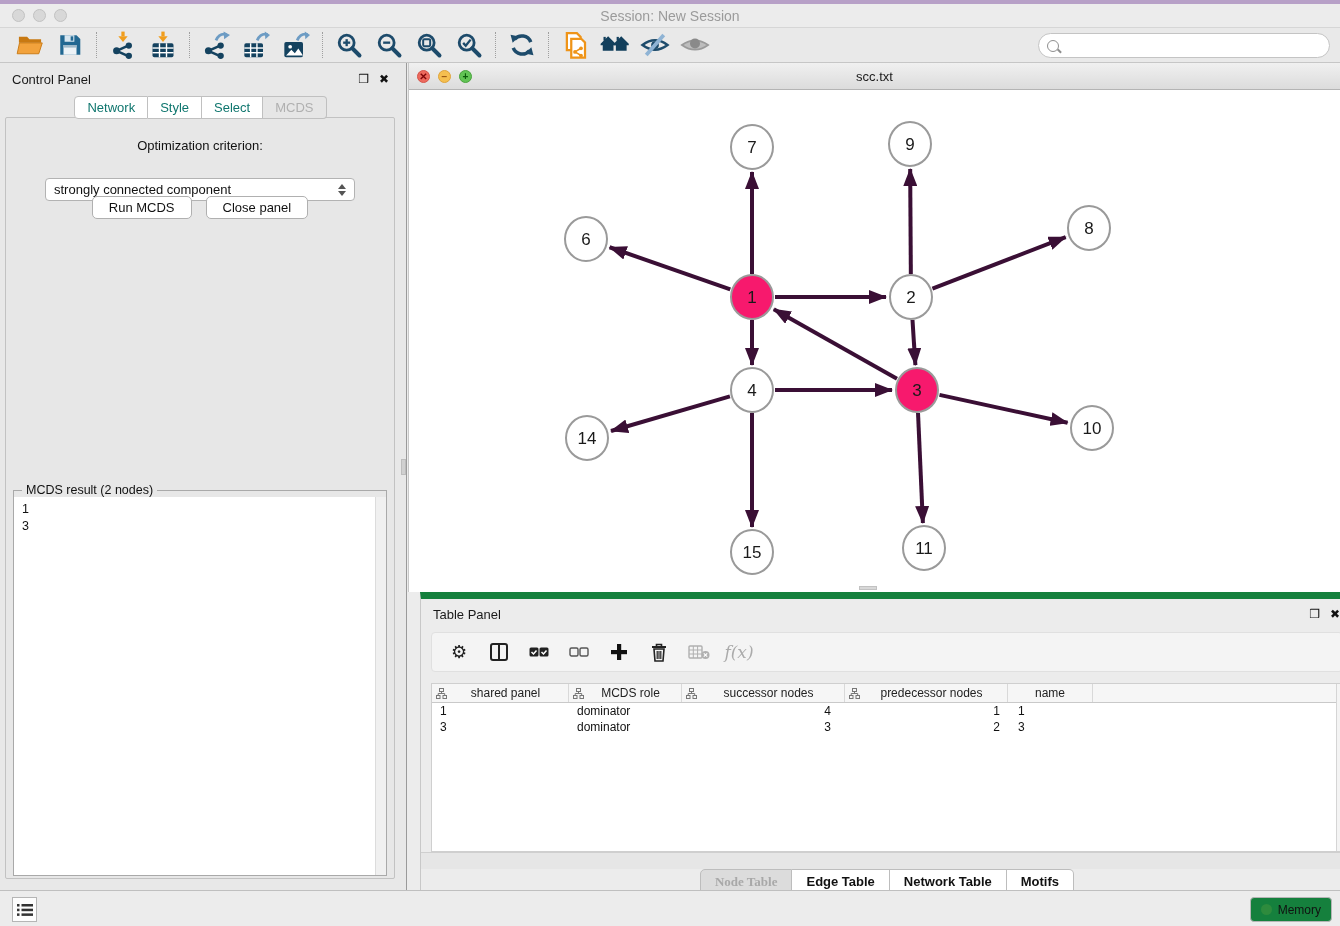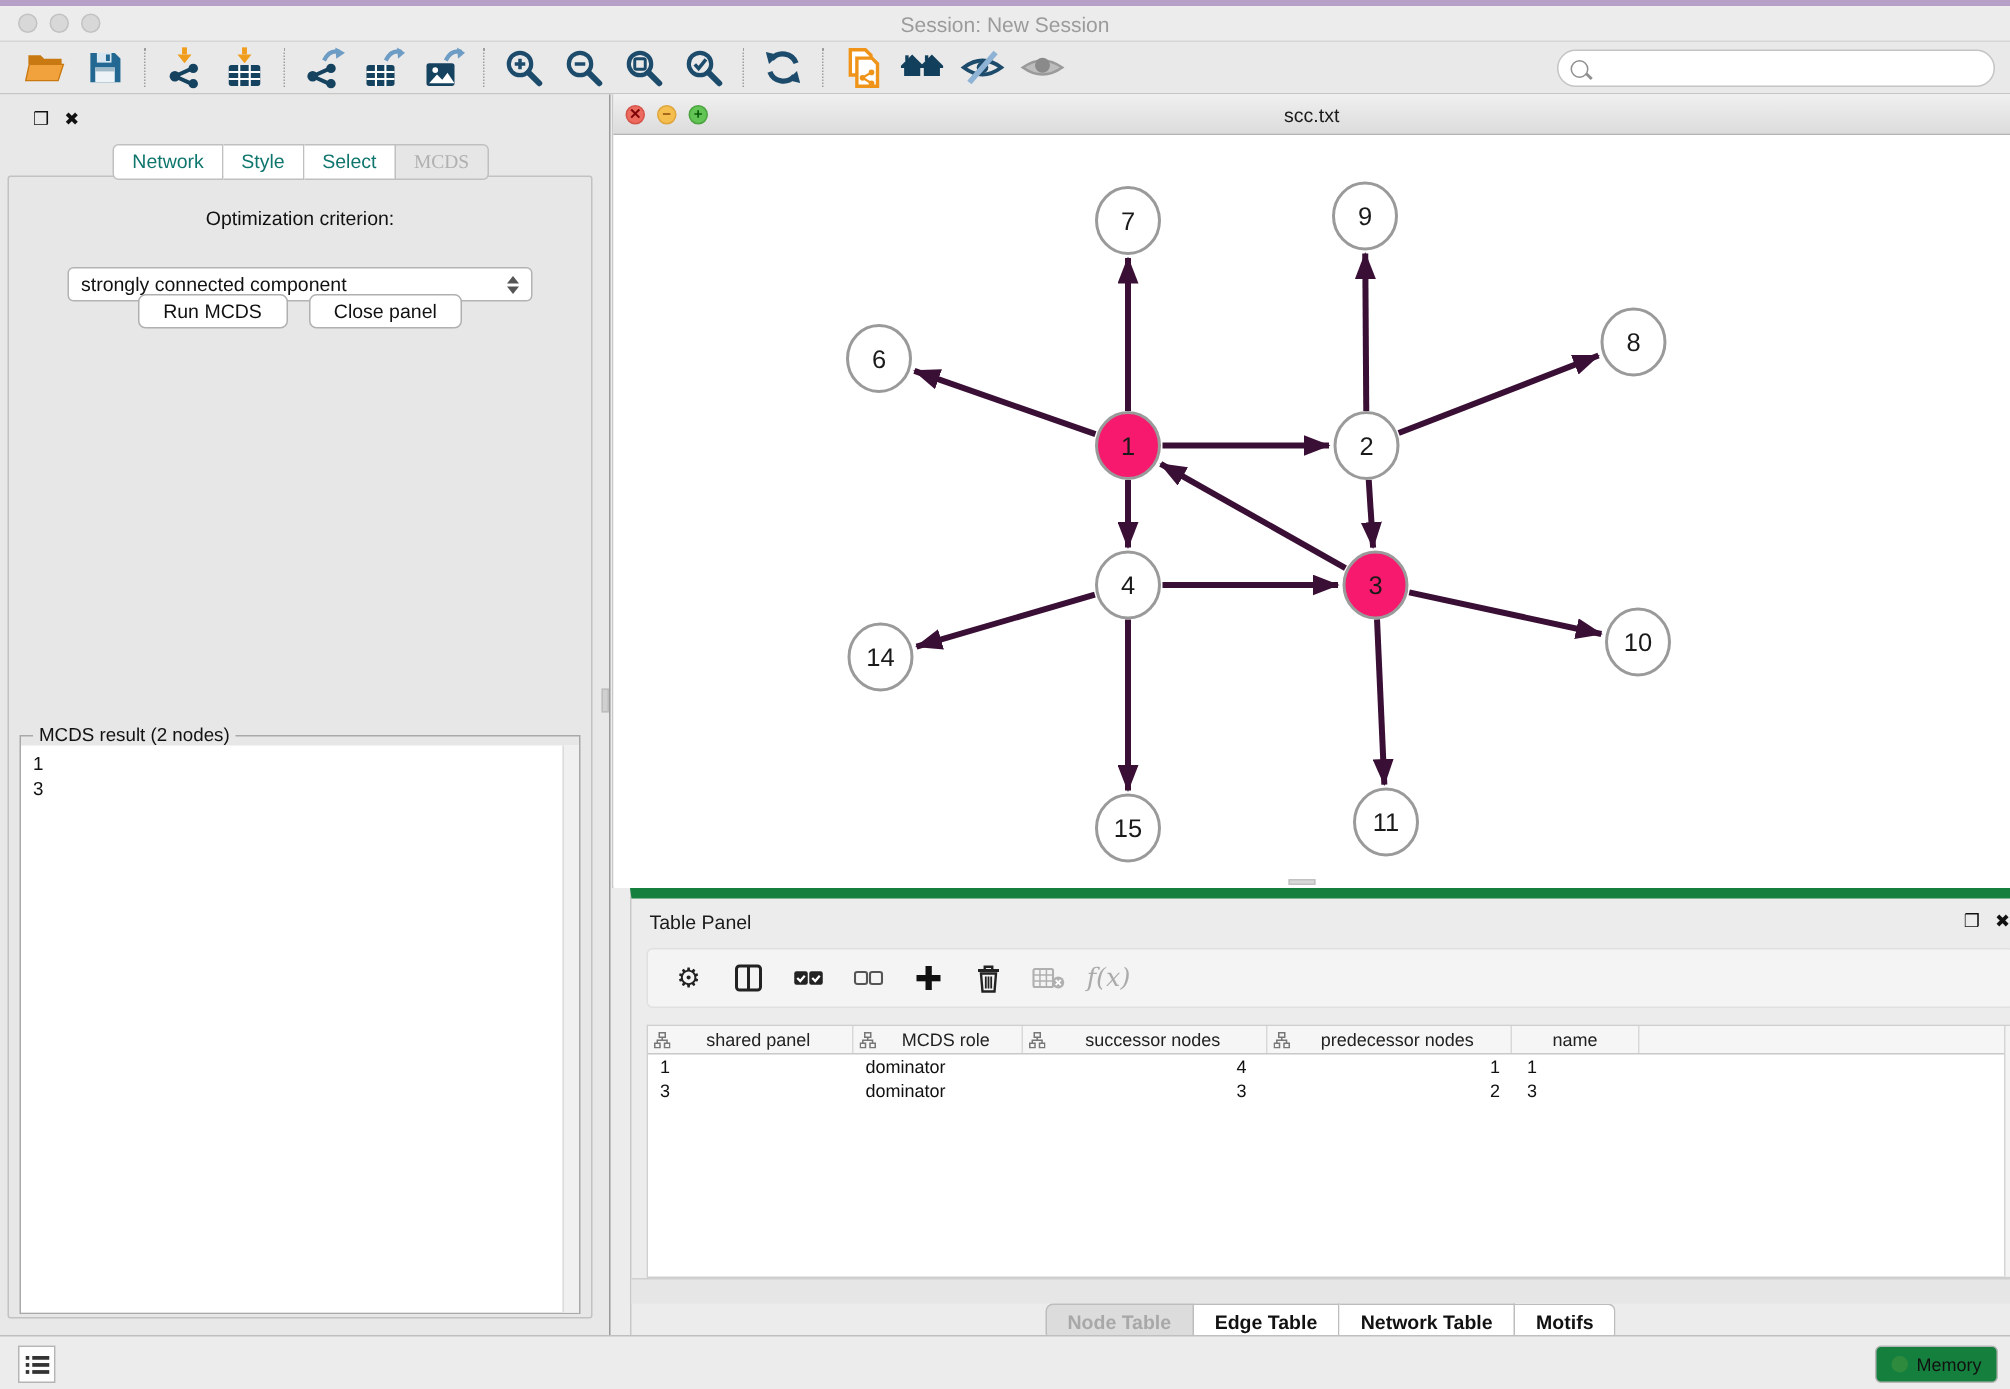--- a/index.html
+++ b/index.html
@@ -27,21 +27,21 @@
     transform:rotate(45deg); right:-4px; bottom:-1px; }
 
   
   .control-panel { position:absolute; left:0; top:63px; width:401px; height:827px; background:#e8e8e8; }
   .panel-head { height:32px; display:flex; align-items:center; padding:0 12px; }
   .panel-head .ph-title { font-size:13px; color:#1a1a1a; flex:1; }
   .ph-ico { font-size:12px; color:#111; margin-left:10px; cursor:default; }
   .ctabs { position:absolute; left:0; top:33px; width:401px; display:flex; justify-content:center; z-index:3; }
   .ctab { font-size:13px; padding:3px 12px; background:#fff; border:1px solid #c0c0c0; border-left:none; color:#0f766e; }
   .ctab:first-child { border-left:1px solid #c0c0c0; border-radius:4px 0 0 4px; }
-  .ctab:last-child { border-radius:0 4px 4px 0;font-family:Liberation Serif, serif; }
+  .ctab:last-child { border-radius:0 4px 4px 0; }
   .ctab.active { background:#e6e6e6; color:#b0b0b0; }
   .cbox { position:absolute; left:5px; top:54px; width:390px; height:762px; border:1px solid #c2c2c2;
     background:#e7e7e7; border-radius:2px; }
   .opt-label { text-align:center; margin-top:20px; font-size:13px; color:#111; }
   .dropdown { position:absolute; left:39px; top:60px; width:310px; height:23px; background:#fff;
     border:1px solid #b3b3b3; border-radius:4px; display:flex; align-items:center;
     padding:0 8px; font-size:13px; color:#111; }
   .dd-stepper { margin-left:auto; display:flex; flex-direction:column; gap:2px; align-items:center; }
   .dd-up { width:0; height:0; border-left:4px solid transparent; border-right:4px solid transparent; border-bottom:5px solid #555; }
   .dd-down { width:0; height:0; border-left:4px solid transparent; border-right:4px solid transparent; border-top:5px solid #555; }
@@ -86,21 +86,21 @@
   .th .th-label { flex:1; text-align:center; }
   .trow { display:flex; height:16px; font-size:12px; color:#111; }
   .td { padding:0 8px; display:flex; align-items:center; }
   .td.num { justify-content:flex-end; }
   .t-scroll { position:absolute; right:0; top:0; bottom:0; width:9px; background:#f4f4f4; border-left:1px solid #d5d5d5; }
   .tp-graybar { position:absolute; left:0; top:253px; width:932px; height:17px; background:#e6e6e6; border-top:1px solid #cfcfcf; }
   .tp-tabs { position:absolute; left:0; top:270px; width:932px; display:flex; justify-content:center; }
   .tp-tab { font-size:13px; font-weight:bold; padding:4px 14px; background:#fff; border:1px solid #bdbdbd; border-left:none; color:#111; }
   .tp-tab:first-child { border-left:1px solid #bdbdbd; border-radius:5px 0 0 5px; }
   .tp-tab:last-child { border-radius:0 5px 5px 0; }
-  .tp-tab.active { background:#dcdcdc; color:#a8a8a8; }
+  .tp-tab.active { background:#dcdcdc; color:#a8a8a8;font-family:Liberation Serif, serif; }
 
   
   .statusbar { position:absolute; left:0; top:890px; width:1340px; height:36px; background:#ececec; border-top:1px solid #bfbfbf; }
   .list-btn { position:absolute; left:12px; top:6px; width:25px; height:25px; background:#fdfdfd; border:1px solid #b5b5b5;
     display:flex; align-items:center; justify-content:center; }
   .memory-btn { position:absolute; right:8px; top:6px; height:25px; background:#15803d; border:1px solid #b5b5b5;
     border-radius:4px; display:flex; align-items:center; gap:6px; padding:0 10px; font-size:12px; color:#111; }
   .mem-dot { width:11px; height:11px; border-radius:50%; background:#2e8b3d; }
 </style>
 </head>
@@ -289,20 +289,21 @@
       </svg>
   </div>
   <div class="searchbox">
     <span class="mag"></span>
     <input type="text" value="" style="">
   </div>
 </div>
 
 <div class="control-panel">
   <div class="panel-head">
+    <span class="ph-title">Control Panel</span>
     <span class="ph-ico">❒</span>
     <span class="ph-ico">✖</span>
   </div>
   <div class="ctabs">
     <div class="ctab">Network</div>
     <div class="ctab">Style</div>
     <div class="ctab">Select</div>
     <div class="ctab active">MCDS</div>
   </div>
   <div class="cbox">

